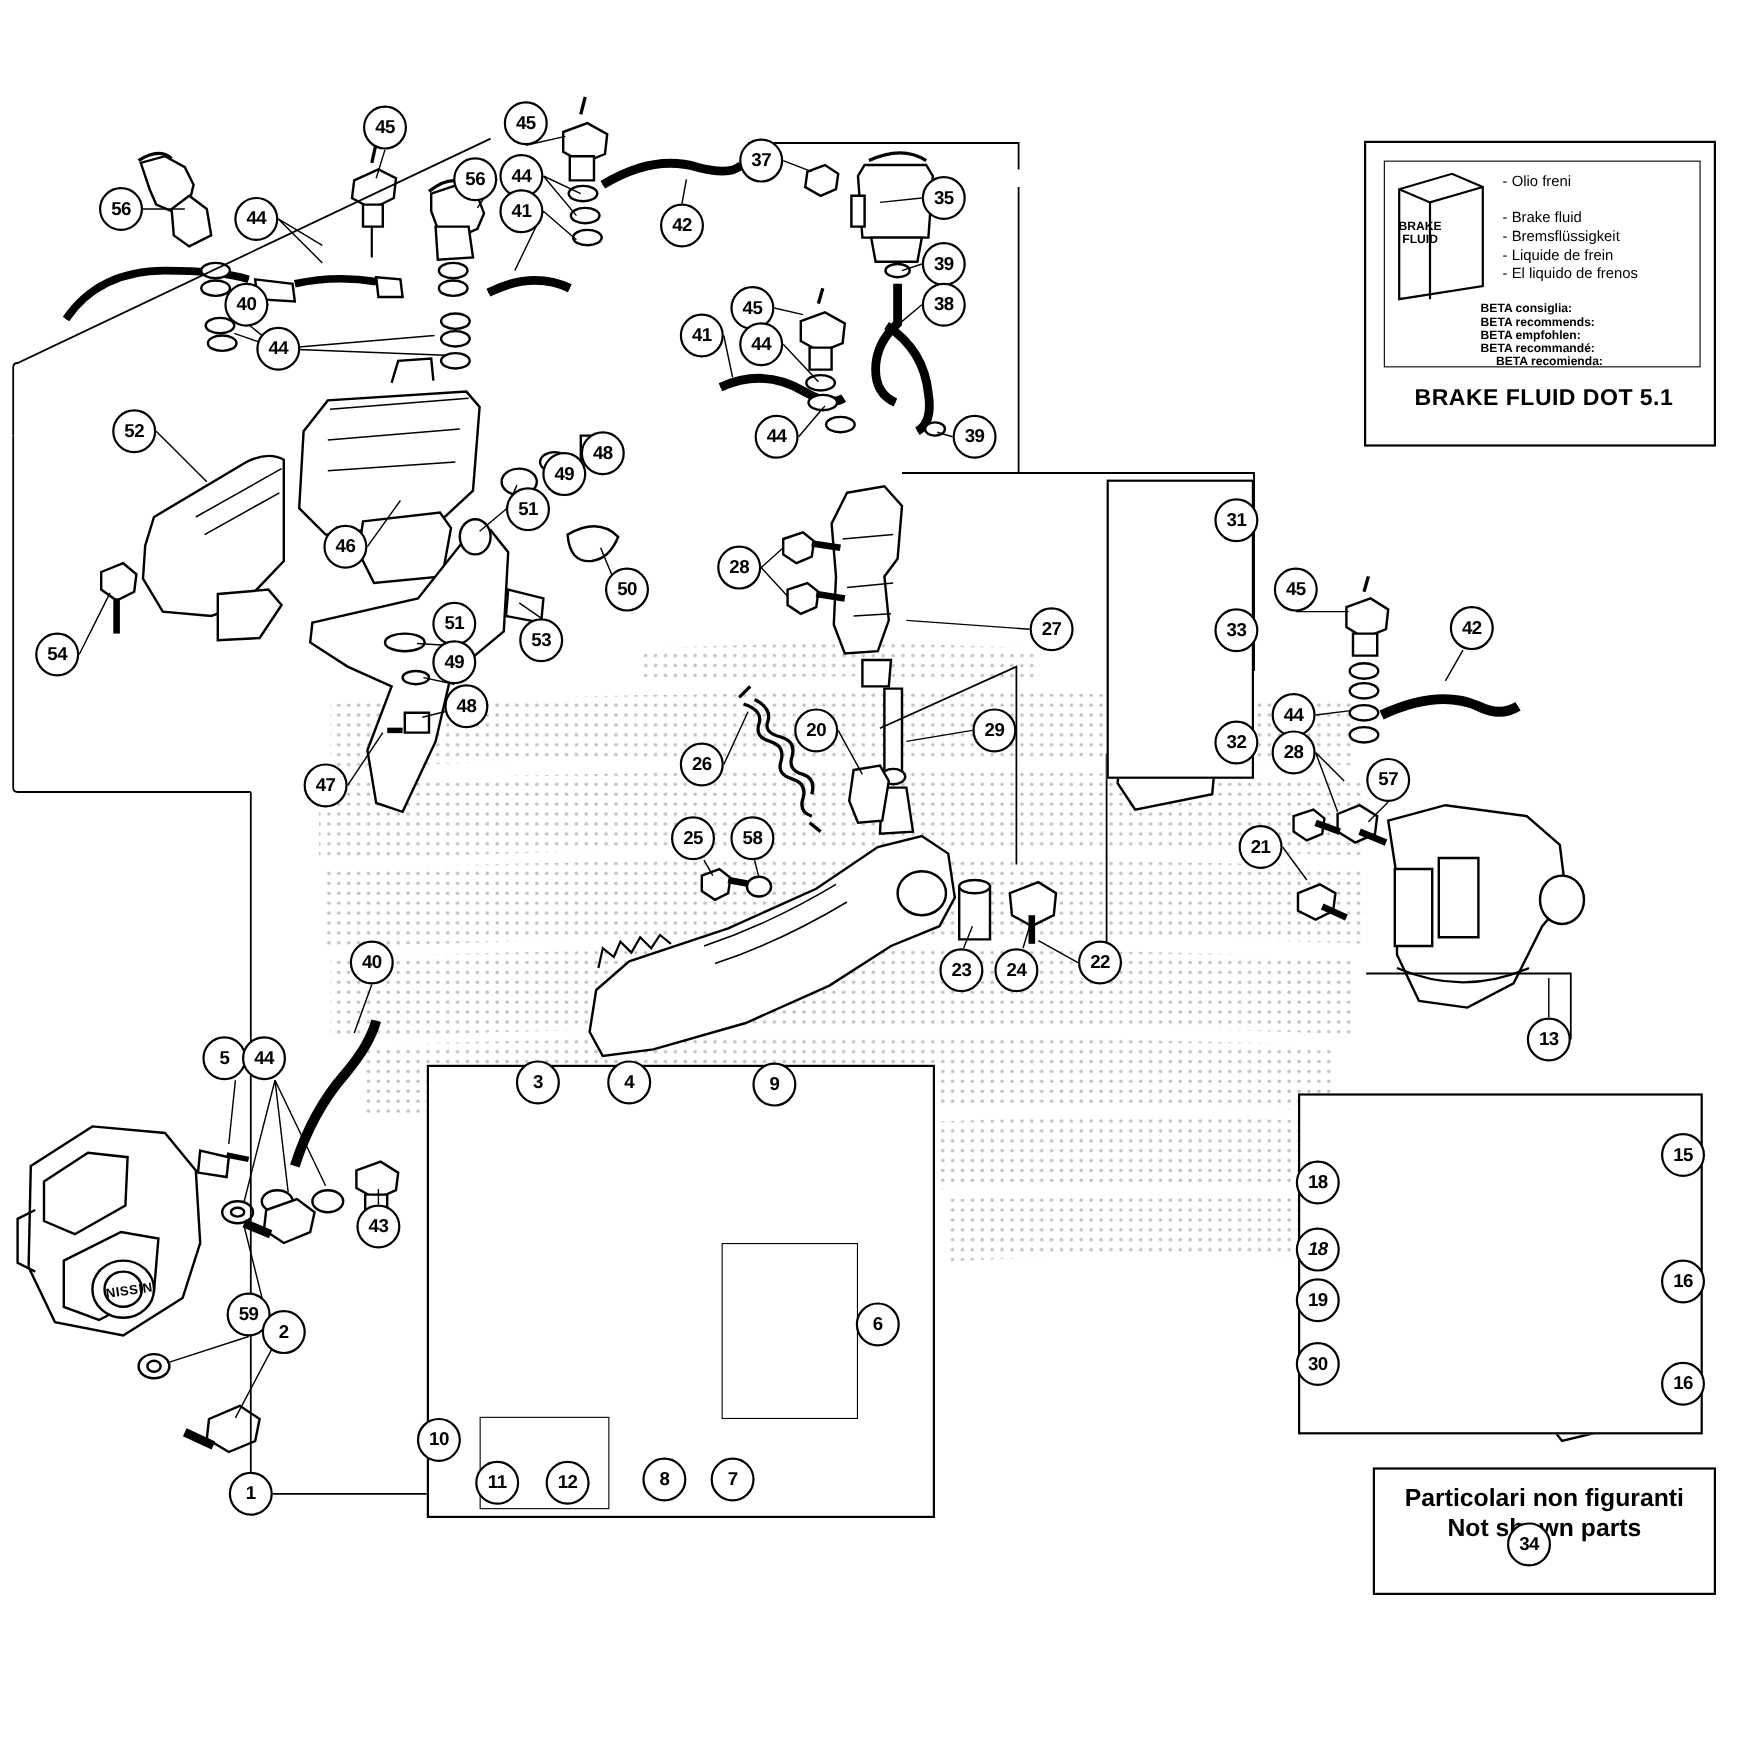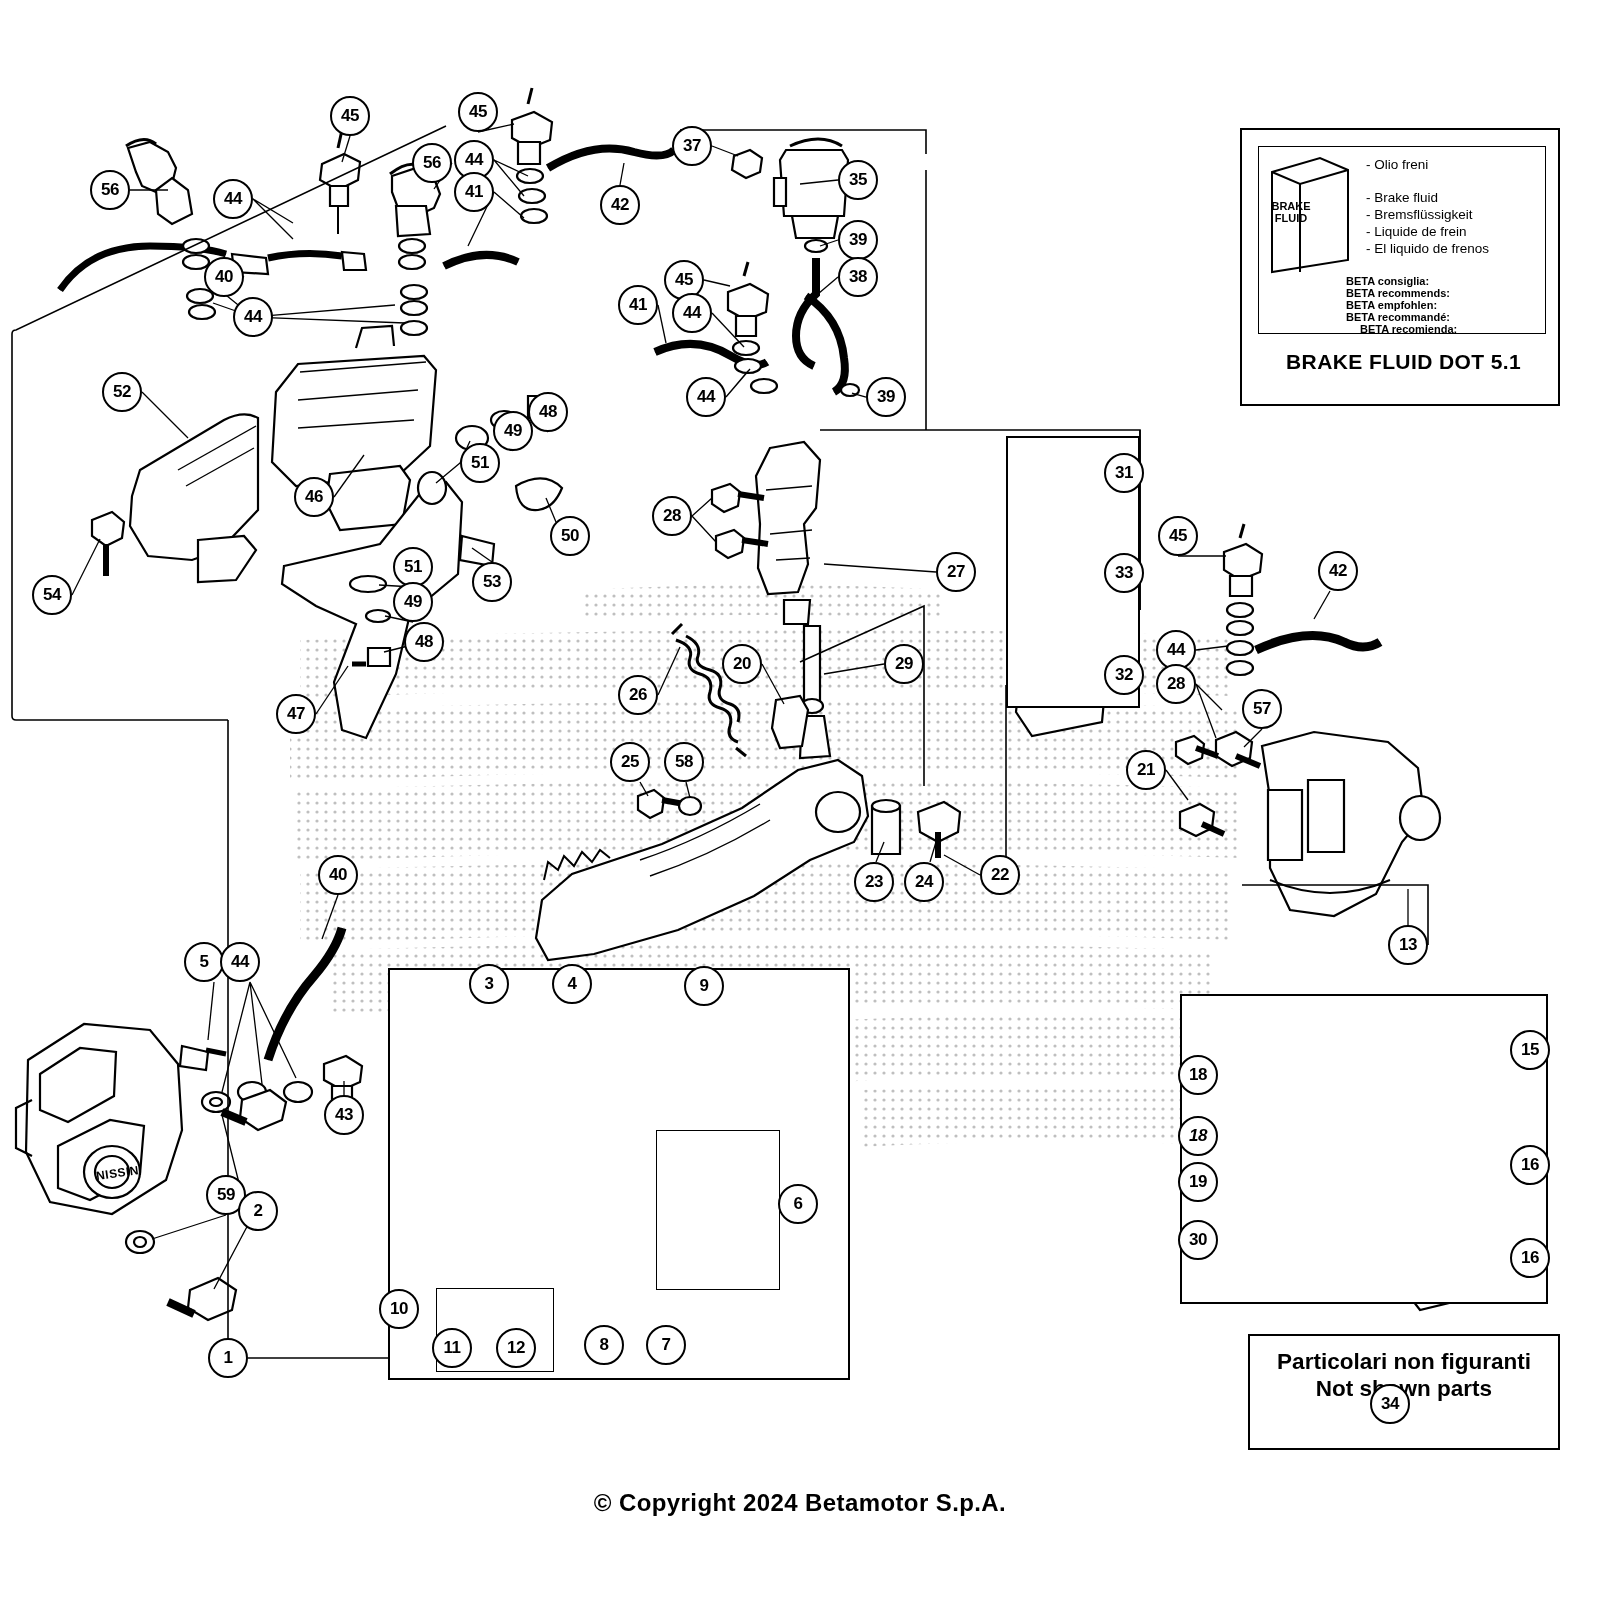--- a/index.html
+++ b/index.html
@@ -450,21 +450,20 @@
 <div class="panel-thin" style="left:436px;top:1288px;width:118px;height:84px;"></div>
 <div class="panel-thin" style="left:656px;top:1130px;width:124px;height:160px;"></div>
 <div class="panel" style="left:1180px;top:994px;width:368px;height:310px;"></div>
 <div class="panel" style="left:1248px;top:1334px;width:312px;height:116px;">
   <div class="notshown" style="left:0;top:12px;">Particolari non figuranti</div>
   <div class="notshown" style="left:0;top:39px;">Not shown parts</div>
 </div>
 
 <div class="nissin" style="left:96px;top:1166px;">NISSIN</div>
 
-<div class="copyright">© Copyright 2024 Betamotor S.p.A.</div>
 
 <div id="callouts">
       <div class="callout" style="left: 90px; top: 170px;">56</div>
       <div class="callout" style="left: 330px; top: 96px;">45</div>
       <div class="callout" style="left: 213px; top: 179px;">44</div>
       <div class="callout" style="left: 204px; top: 257px;">40</div>
       <div class="callout" style="left: 233px; top: 297px;">44</div>
       <div class="callout" style="left: 458px; top: 92px;">45</div>
       <div class="callout" style="left: 412px; top: 143px;">56</div>
       <div class="callout" style="left: 454px; top: 140px;">44</div>

